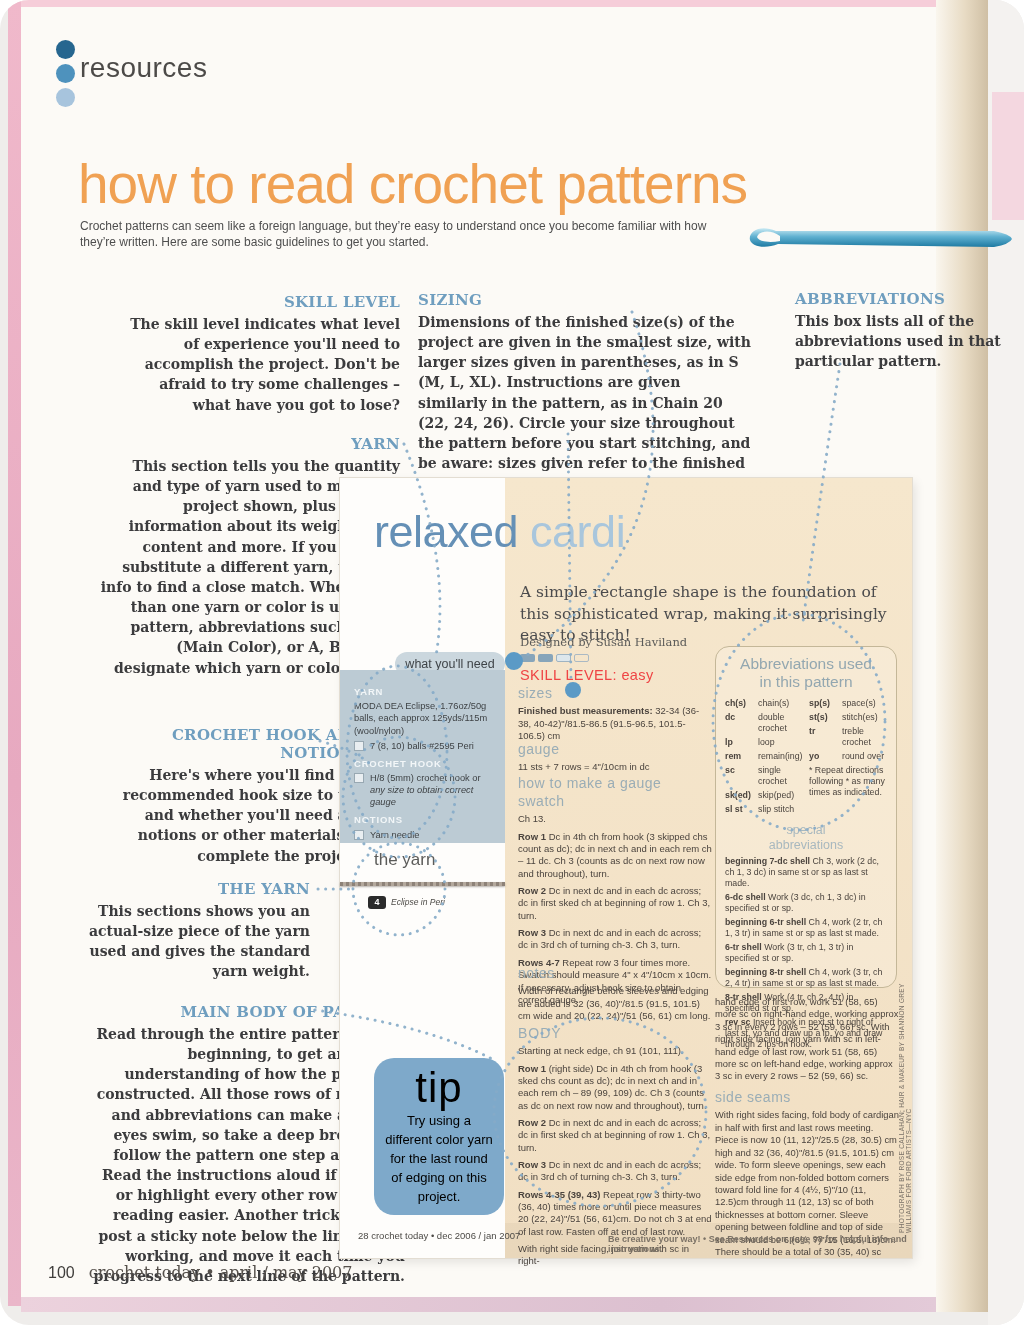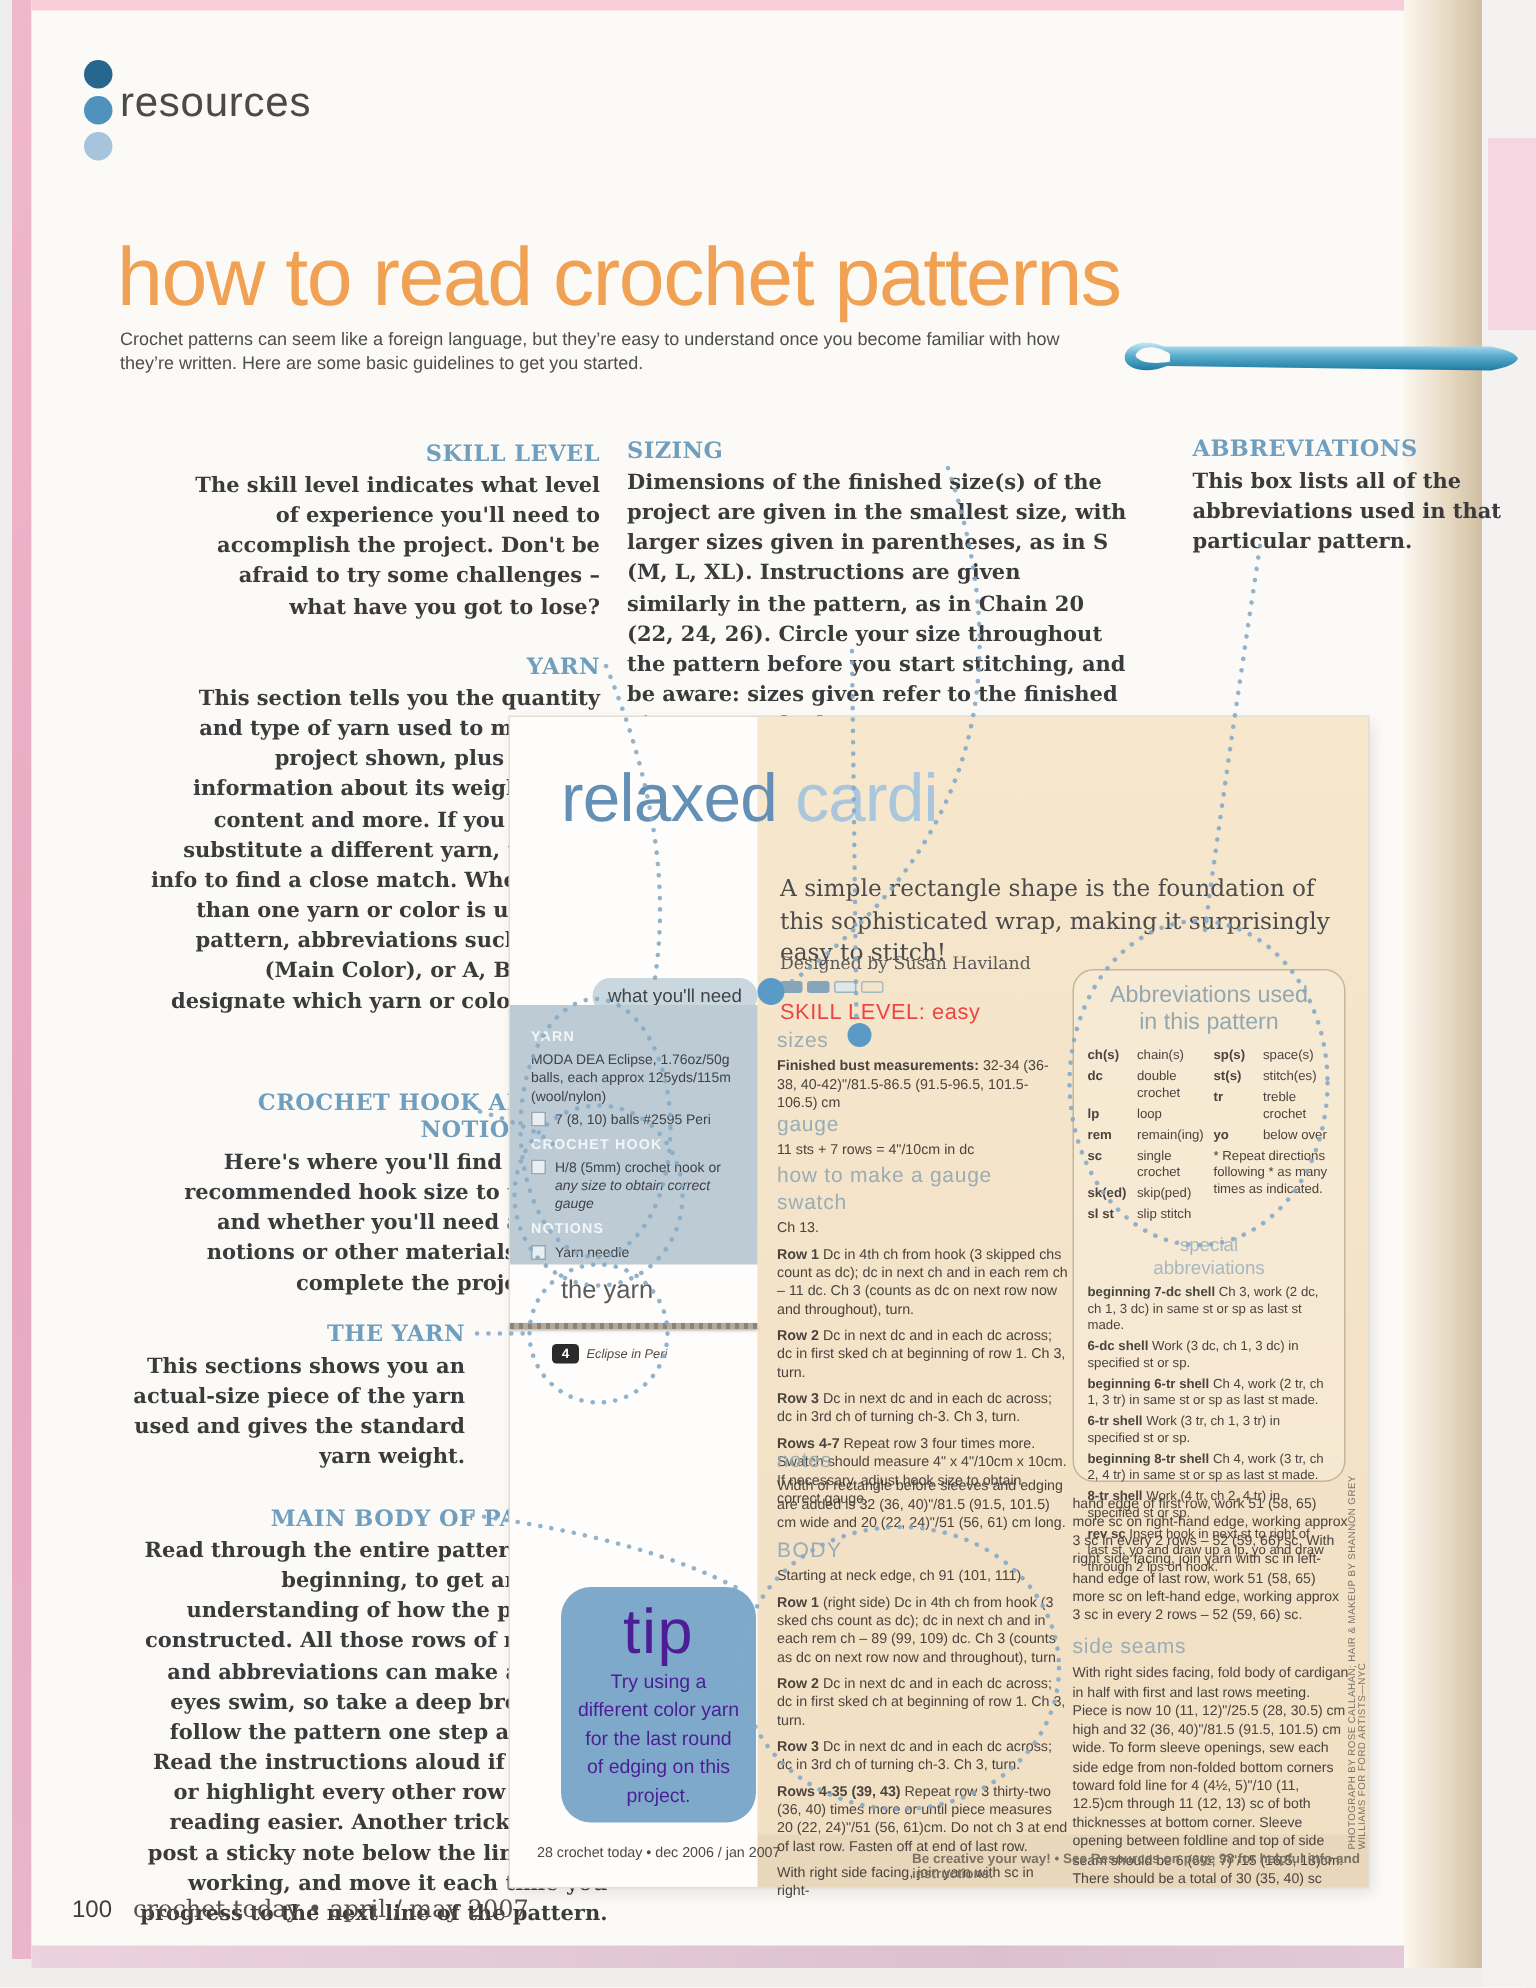--- a/index.html
+++ b/index.html
@@ -1,17 +1,17 @@
 <!DOCTYPE html>
 <html><head>
 <meta charset="utf-8">
 <style>
   html,body{margin:0;padding:0;}
   #page{position:relative;width:1024px;height:1325px;background:#efedeb;overflow:hidden;
-        font-family:"Liberation Sans",sans-serif;}
+        font-family:"Liberation Sans",sans-serif;border-radius:29px;}
   
   #sheet{position:absolute;left:21px;top:0;width:915px;height:1310px;background:#fcfaf6;}
   .edge-left{position:absolute;left:8px;top:0;width:13px;height:1306px;
              background:linear-gradient(180deg,#f0b9cb,#e7a9c0 60%,#eab6c9);}
   .edge-top{position:absolute;left:21px;top:0;width:915px;height:7px;background:#f6cdd9;}
   .edge-bottom{position:absolute;left:21px;top:1297px;width:915px;height:15px;
                background:linear-gradient(90deg,#ecd2dd,#dcc0d0 70%,#e3cad8);}
   .edge-spine{position:absolute;left:936px;top:0;width:52px;height:1312px;
               background:linear-gradient(90deg,#faf6ee,#e8dbc4 55%,#cfbfa4);}
   .edge-right{position:absolute;left:988px;top:0;width:36px;height:1325px;background:#f4f2f0;}
@@ -77,21 +77,21 @@
   .theyarn-h{position:absolute;left:34px;top:372px;font-size:17px;color:#5b5b59;font-weight:300;}
   .yarn-strand{position:absolute;left:0;top:404px;width:165px;height:4px;
                background:repeating-linear-gradient(90deg,#8d8278 0 3px,#b3a89c 3px 6px);
                box-shadow:0 1px 2px rgba(80,70,60,.4);}
   .yarn-id{position:absolute;left:28px;top:418px;font-size:8.5px;color:#4c4a46;font-style:italic;}
   .yw-icon{display:inline-block;width:18px;height:13px;background:#2b2b2b;color:#fff;border-radius:3px;
            text-align:center;line-height:13px;font-size:9px;font-weight:bold;font-style:normal;margin-right:5px;}
 
   
   .tip{position:absolute;left:34px;top:580px;width:130px;height:157px;background:#7ea9ca;border-radius:20px;
-       color:#4c1d95;text-align:center;box-sizing:border-box;padding:6px 10px;}
+       color:#000000;text-align:center;box-sizing:border-box;padding:6px 10px;}
   .tip .t{font-size:42px;font-weight:300;letter-spacing:1px;line-height:1.15;}
   .tip .x{font-size:13px;line-height:1.45;}
 
   
   .mcol{position:absolute;left:178px;width:194px;font-size:9.5px;color:#4b443e;line-height:1.3;}
   .sec-h{font-size:14px;color:#9aadb6;letter-spacing:.5px;font-weight:300;margin:0 0 3px;}
   .mcol p{margin:0 0 5px;}
   .rl{font-weight:bold;}
 
   
@@ -309,21 +309,21 @@
           <div class="abbr-row">
               <b>st(s)</b>
               <span>stitch(es)</span>
             </div>
           <div class="abbr-row">
               <b>tr</b>
               <span>treble crochet</span>
             </div>
           <div class="abbr-row">
               <b>yo</b>
-              <span>below over</span>
+              <span>round over</span>
             </div>
           <div class="abbr-note">* Repeat directions following * as many times as indicated.</div>
         </div>
       </div>
       <div class="spec-h">
         <span>special</span><br>
         <span>abbreviations</span>
       </div>
       <p class="spec"><b>beginning 7-dc shell</b> <span>Ch 3, work (2 dc, ch 1, 3 dc) in same st or sp as last st made.</span></p>
       <p class="spec"><b>6-dc shell</b> <span>Work (3 dc, ch 1, 3 dc) in specified st or sp.</span></p>

